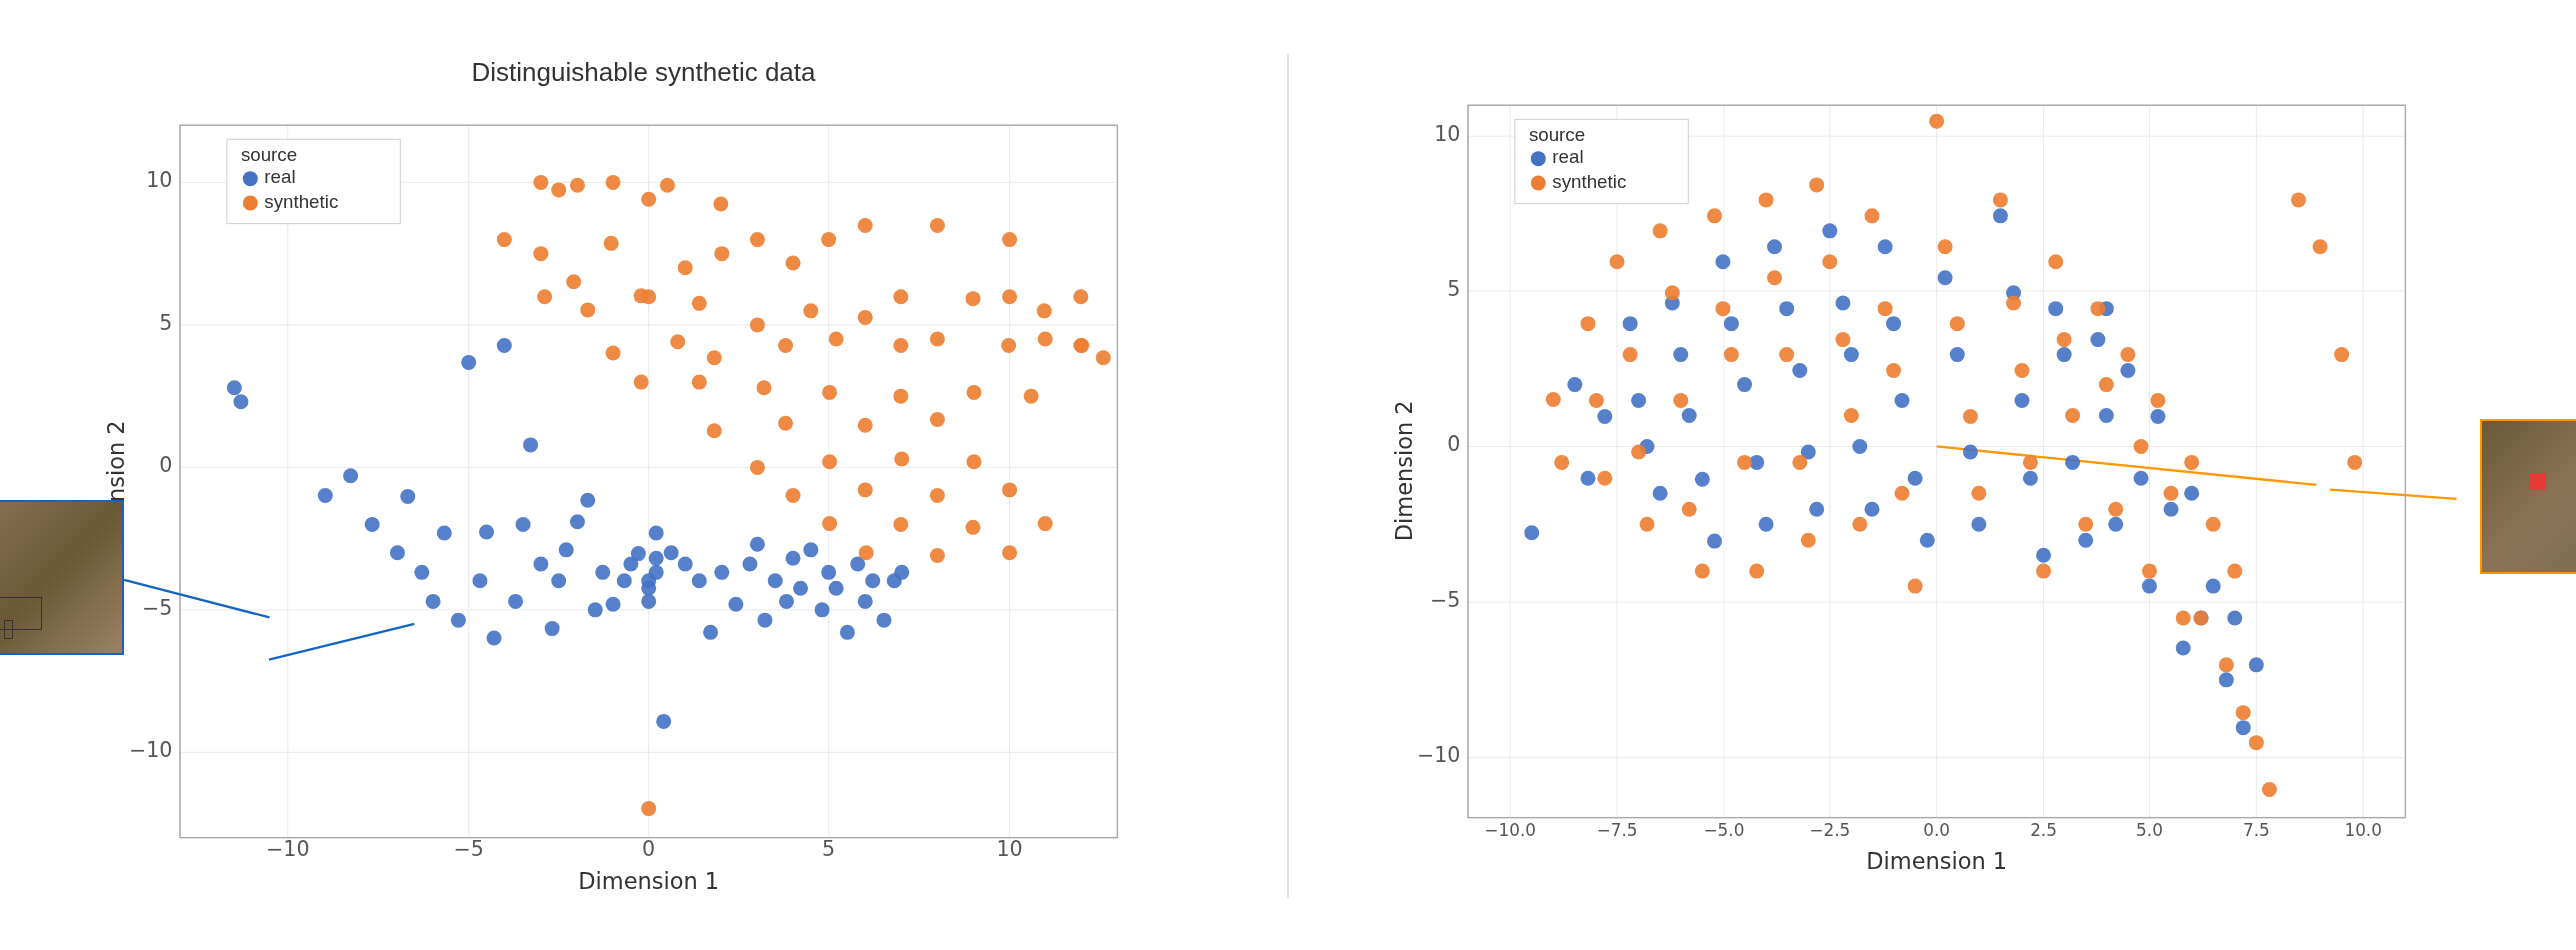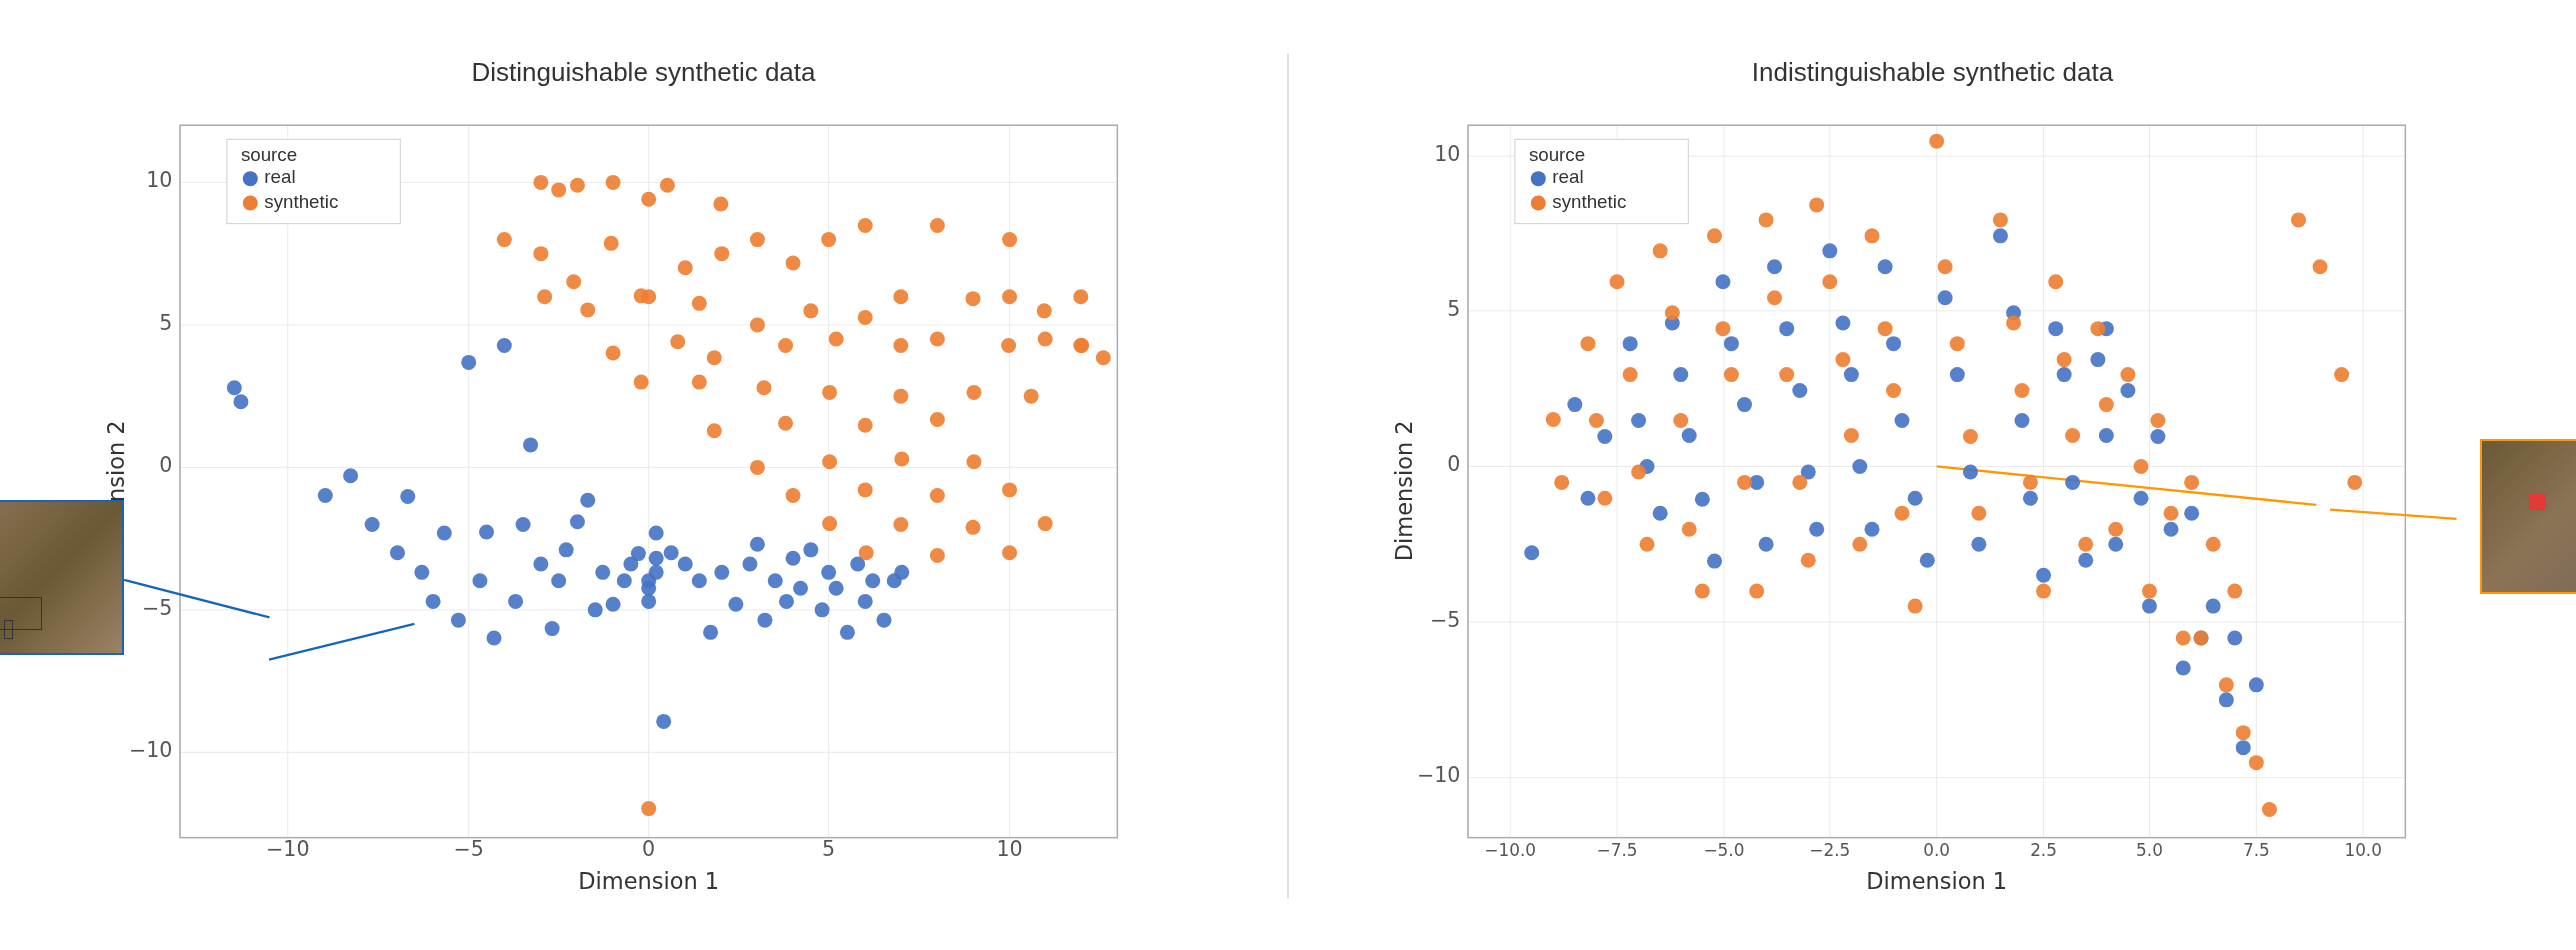--- a/index.html
+++ b/index.html
@@ -333,21 +333,20 @@
       
       <svg style="position:absolute;left:-131px;top:0;width:319px;height:797px;pointer-events:none;" viewBox="0 0 340 850" width="319" height="797">
         <line x1="160" y1="515" x2="315" y2="555" stroke="#1565C0" stroke-width="2.5"></line>
       </svg>
     </div>
   </div>
 
   <div class="divider"></div>
 
   <div class="chart-panel">
-    <div class="chart-title">Indistinguishable synthetic data</div>
     <div class="chart-area" style="width:1078px;height:797px;position:relative;">
       <svg class="plot" viewBox="0 0 1150 850" xmlns="http://www.w3.org/2000/svg">
 
         <defs>
           <clipPath id="plot-clip-right">
             <rect x="80" y="30" width="1000" height="760"></rect>
           </clipPath>
         </defs>
 
         <rect x="80" y="30" width="1000" height="760" fill="white" stroke="#cccccc" stroke-width="1"></rect>

